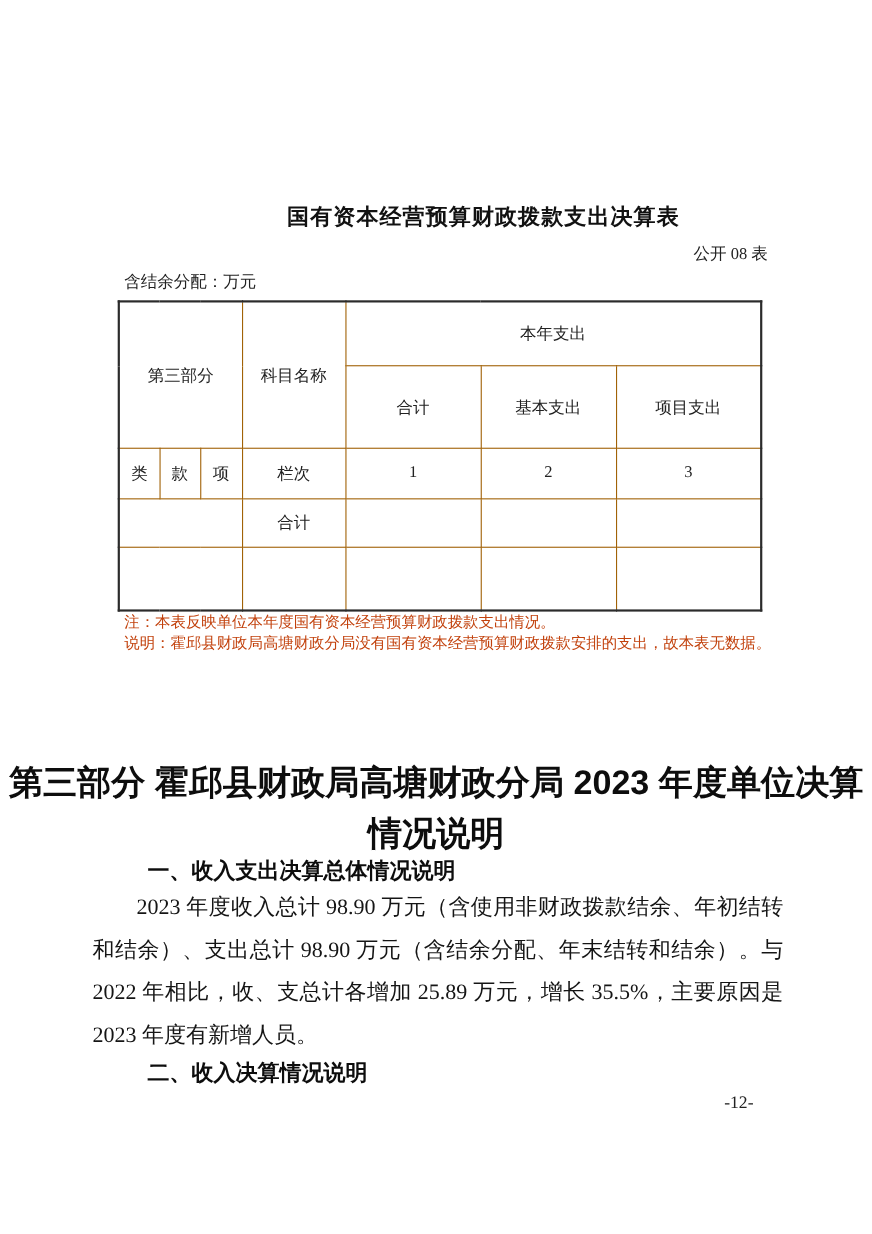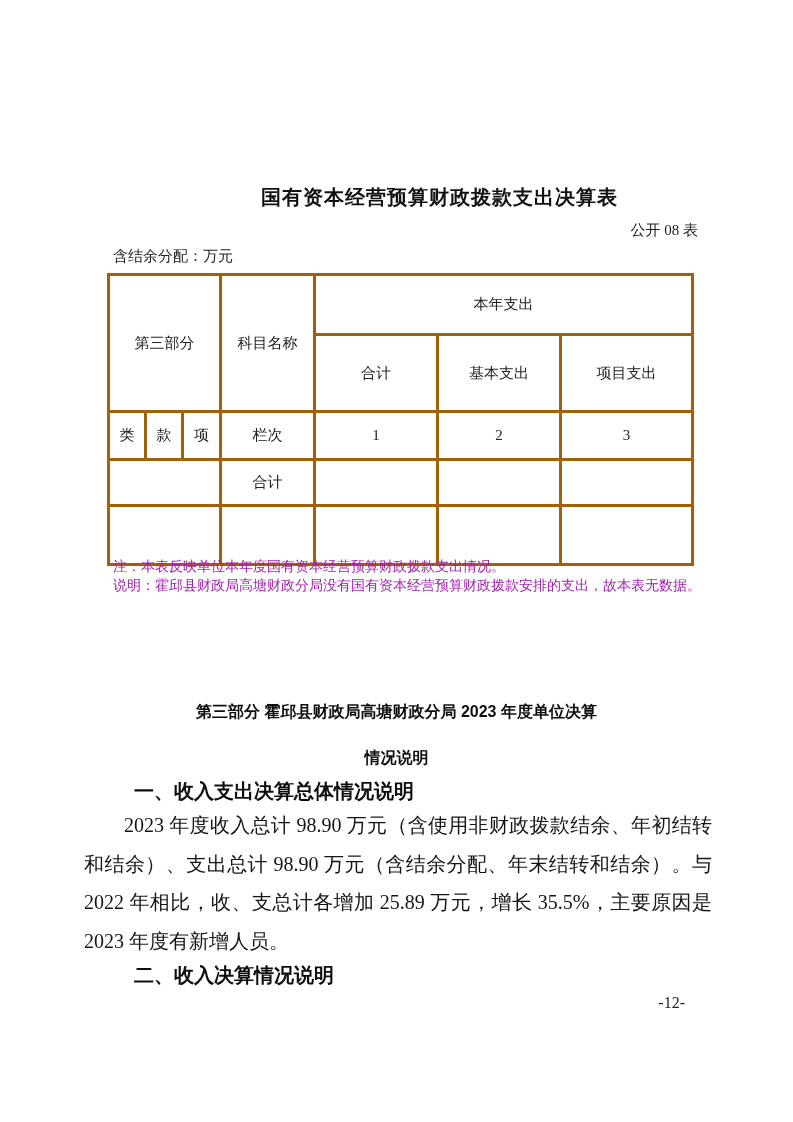--- a/index.html
+++ b/index.html
@@ -52,50 +52,50 @@
     top: 273px;
     left: 107px;
     width: 584px;
     border-collapse: collapse;
     table-layout: fixed;
     border: 2px solid #2b2b2b;
     font-size: 15px;
     color: #222;
   }
   table.fin-table td {
-    border: 3px solid #a16207;
+    border: 1px solid #a16207;
     text-align: center;
     vertical-align: middle;
     padding: 0 2px;
     overflow: hidden;
   }
   tr.hdr-top    td { height: 57px; }
   tr.hdr-sub    td { height: 74px; }
   tr.row-index  td { height: 45px; }
   tr.row-total  td { height: 43px; }
   tr.row-empty  td { height: 56px; }
   .notes {
     position: absolute;
     top: 558px;
     left: 113px;
     width: 594px;
     font-size: 14px;
     line-height: 18.5px;
-    color: #a21caf;
+    color: #c2410c;
     text-align: justify;
   }
   .section-title {
     position: absolute;
     top: 689px;
     left: 0;
     width: 100%;
     text-align: center;
     font-family: "Liberation Sans", sans-serif;
     font-weight: bold;
-    font-size: 16px;
+    font-size: 31px;
     line-height: 46px;
     color: #0d0d0d;
   }
   .body-heading {
     position: absolute;
     left: 84px;
     width: 640px;
     padding-left: 50px;
     box-sizing: border-box;
     font-family: "Liberation Sans", sans-serif;

